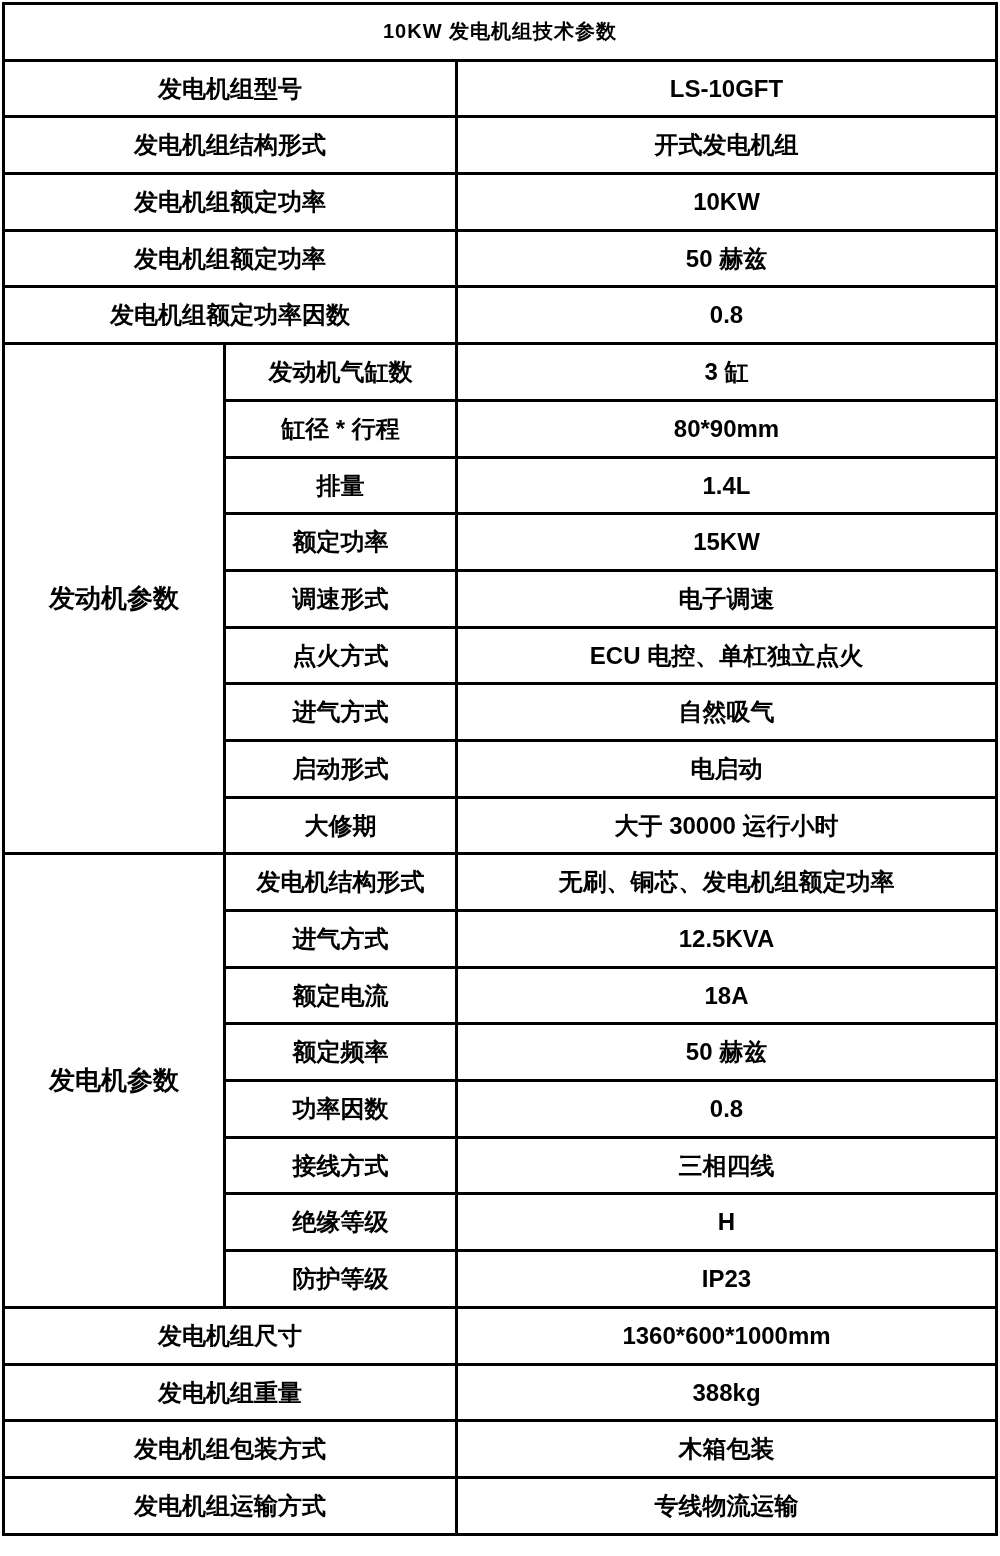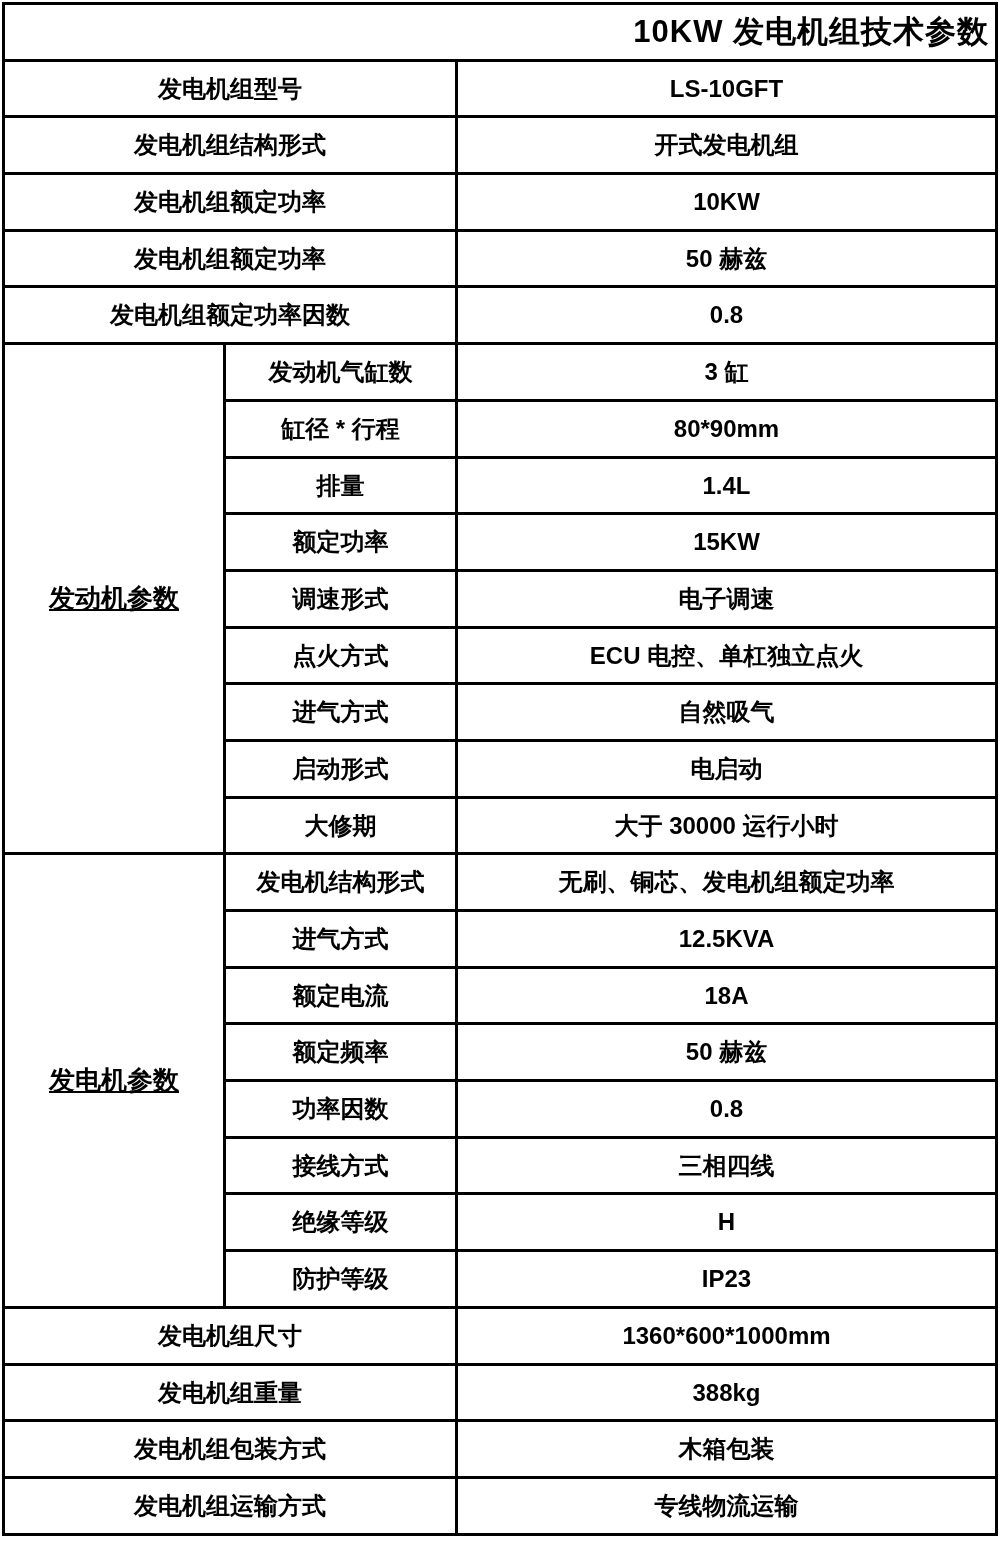--- a/index.html
+++ b/index.html
@@ -31,27 +31,25 @@
     vertical-align: middle;
     font-weight: 700;
     font-size: 24px;
     line-height: 1.15;
     color: #000000;
     background: #ffffff;
     overflow: hidden;
     white-space: nowrap;
   }
   table.spec-table td.title-cell {
-    font-size: 31px;
+    font-size: 20px;
     letter-spacing: 1px;
-    text-align: right;
   }
   table.spec-table td.group-cell {
     font-size: 26px;
-    text-decoration: underline;
   }
 </style>
 </head>
 <body>
 
 <table class="spec-table">
   <colgroup>
     <col style="width:221px">
     <col style="width:232px">
     <col style="width:540px">

